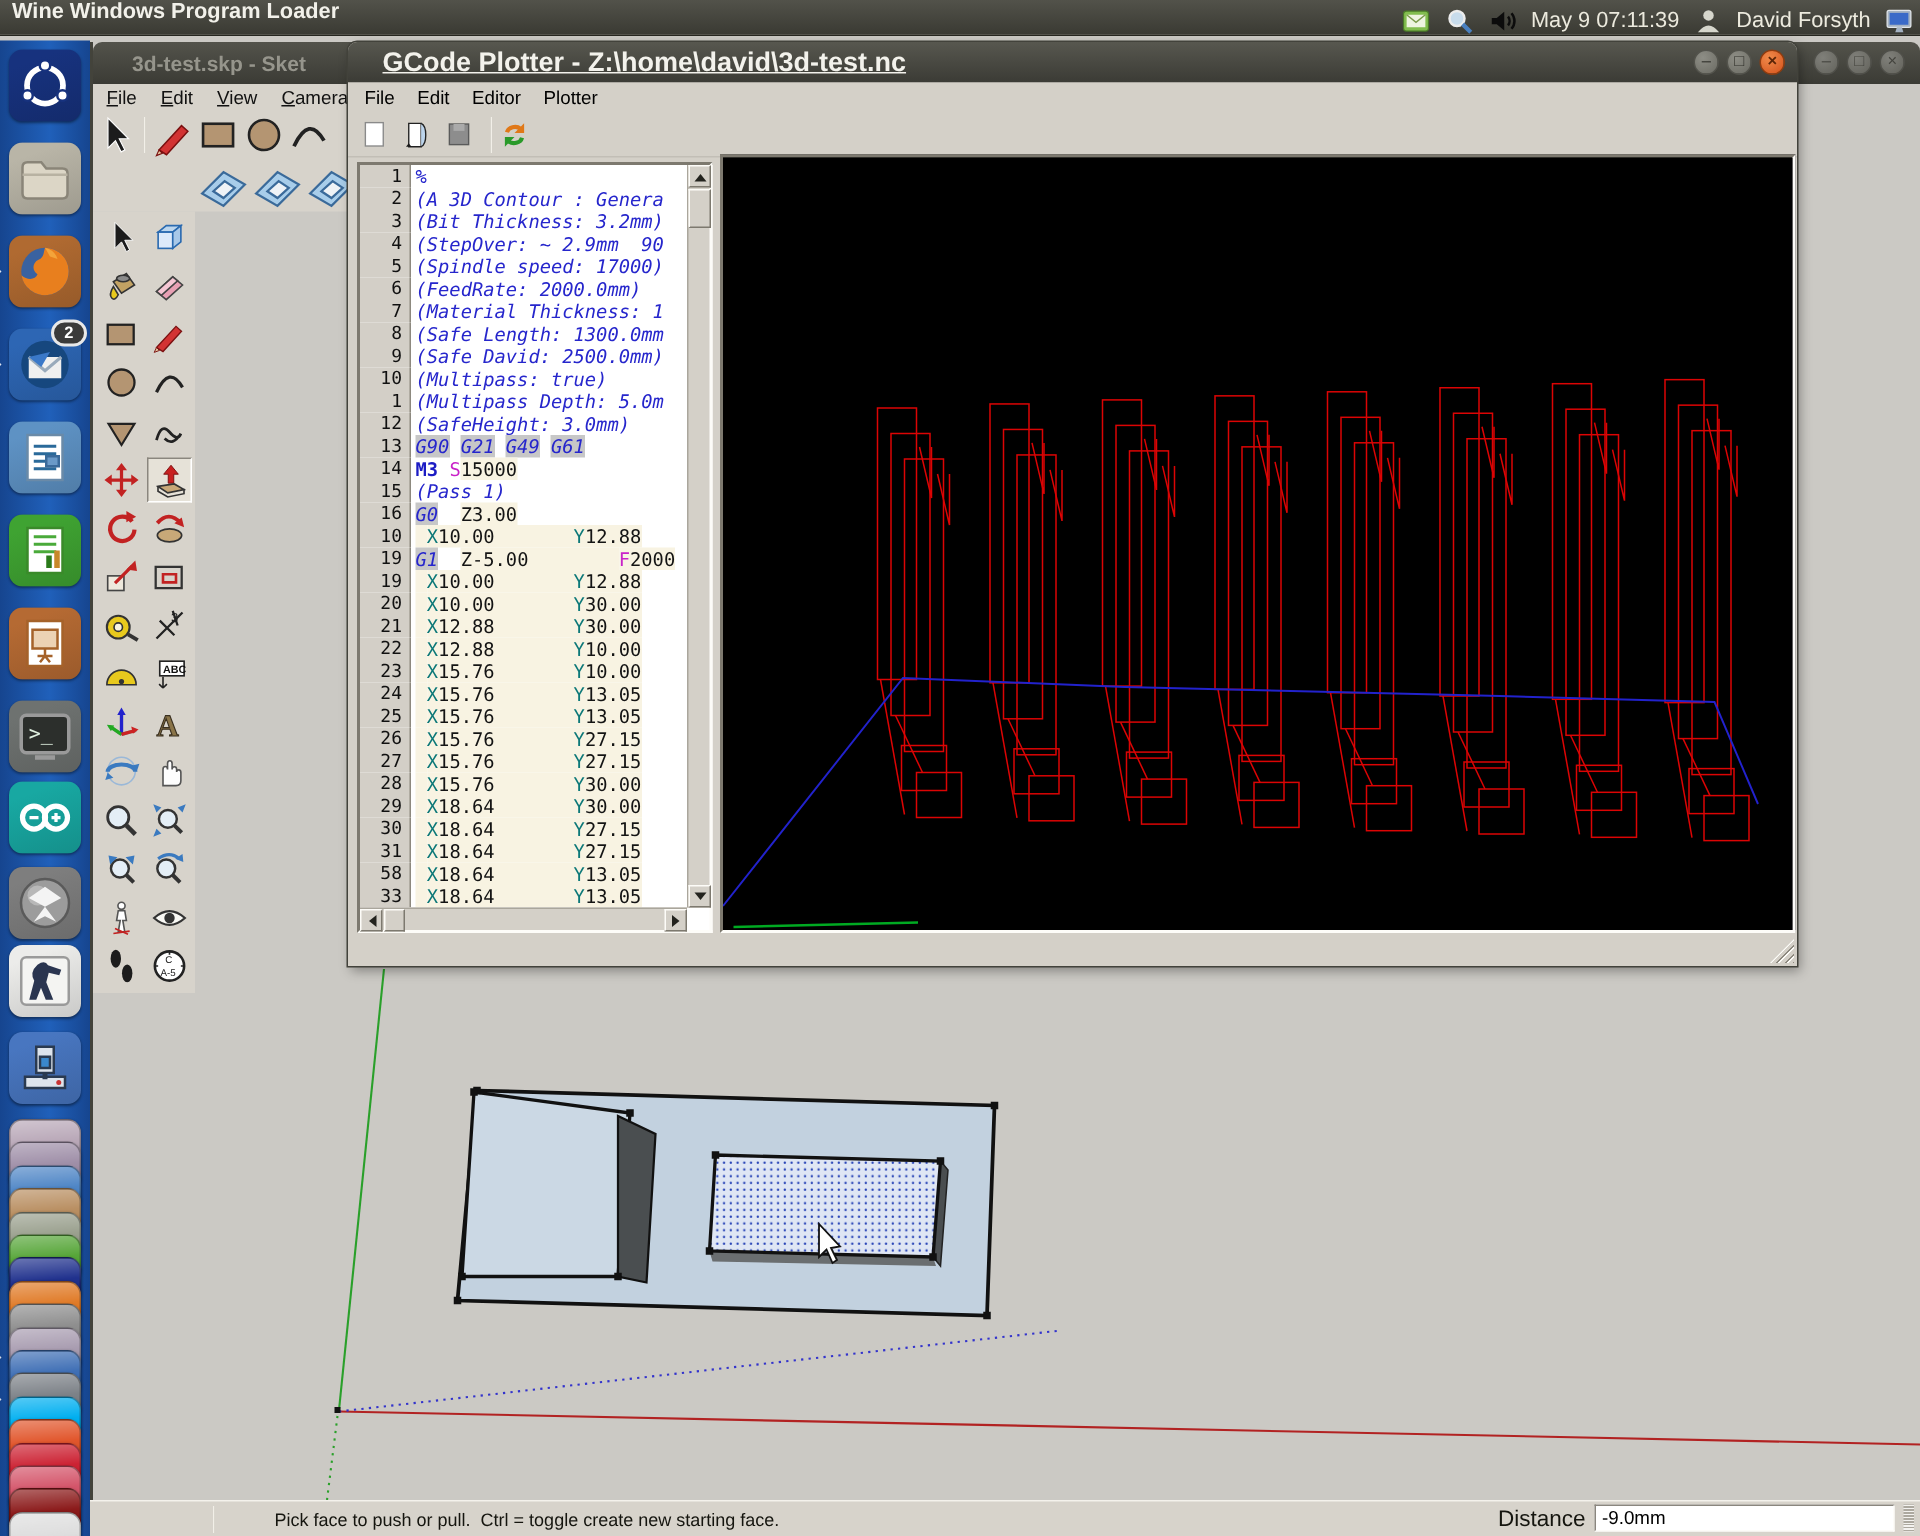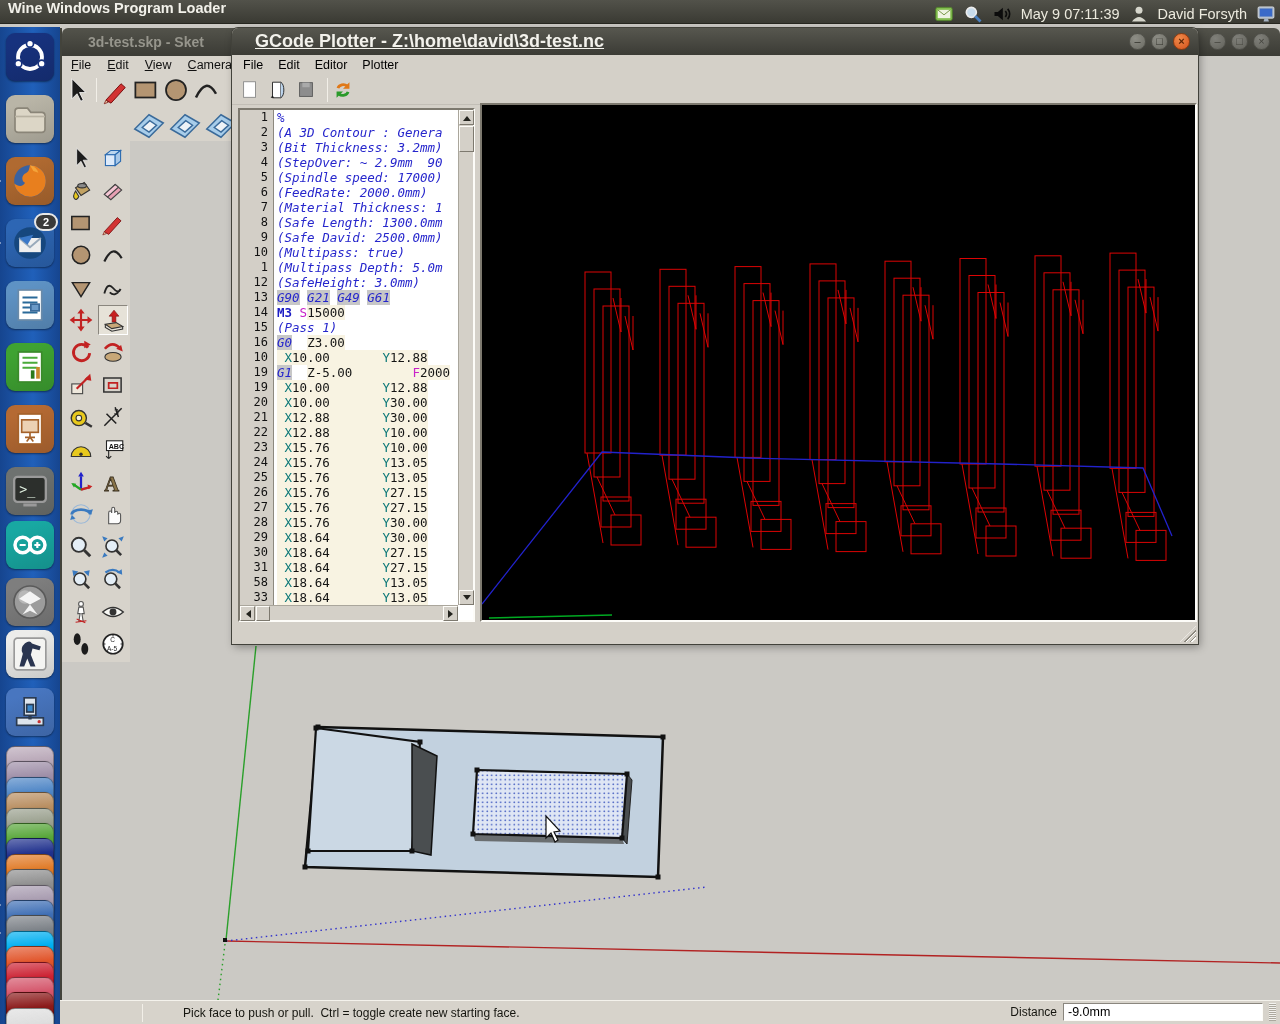--- a/index.html
+++ b/index.html
@@ -110,21 +110,21 @@
         clip-path:polygon(100% 0,100% 100%,0 100%);}
 
   
   .statusbar{position:absolute;left:60px;top:1000px;width:1220px;height:24px;z-index:25;
              background:#d7d3cb;border-top:1px solid #f4f2ec;display:flex;align-items:center;
              font-size:12px;color:#15150f;}
   .statusbar .sicon{width:18px;height:18px;margin-left:6px;flex:0 0 auto;}
   .st-sep{width:1px;height:18px;background:#a9a59c;border-right:1px solid #f2efe8;margin:0 8px 0 10px;}
   .hint{margin-left:8px;white-space:pre;}
   .measure{position:absolute;right:4px;top:2px;display:flex;align-items:center;gap:6px;}
-  .measure-label{font-size:12px;color:#15150f;}
+  .measure-label{font-size:15px;color:#15150f;}
   .measure-input{width:200px;height:18px;background:#fff;border:1px solid;
                  border-color:#8a867e #fdfcf8 #fdfcf8 #8a867e;font-size:12.5px;padding:1px 4px;
                  font-family:"Liberation Sans",sans-serif;color:#000;}
   .measure-grip{width:7px;height:18px;background:repeating-linear-gradient(#fff 0 1px,#9a968c 1px 2px);
                 opacity:.7;}
   u{text-decoration:underline;}
 </style>
 </head>
 <body>
 

